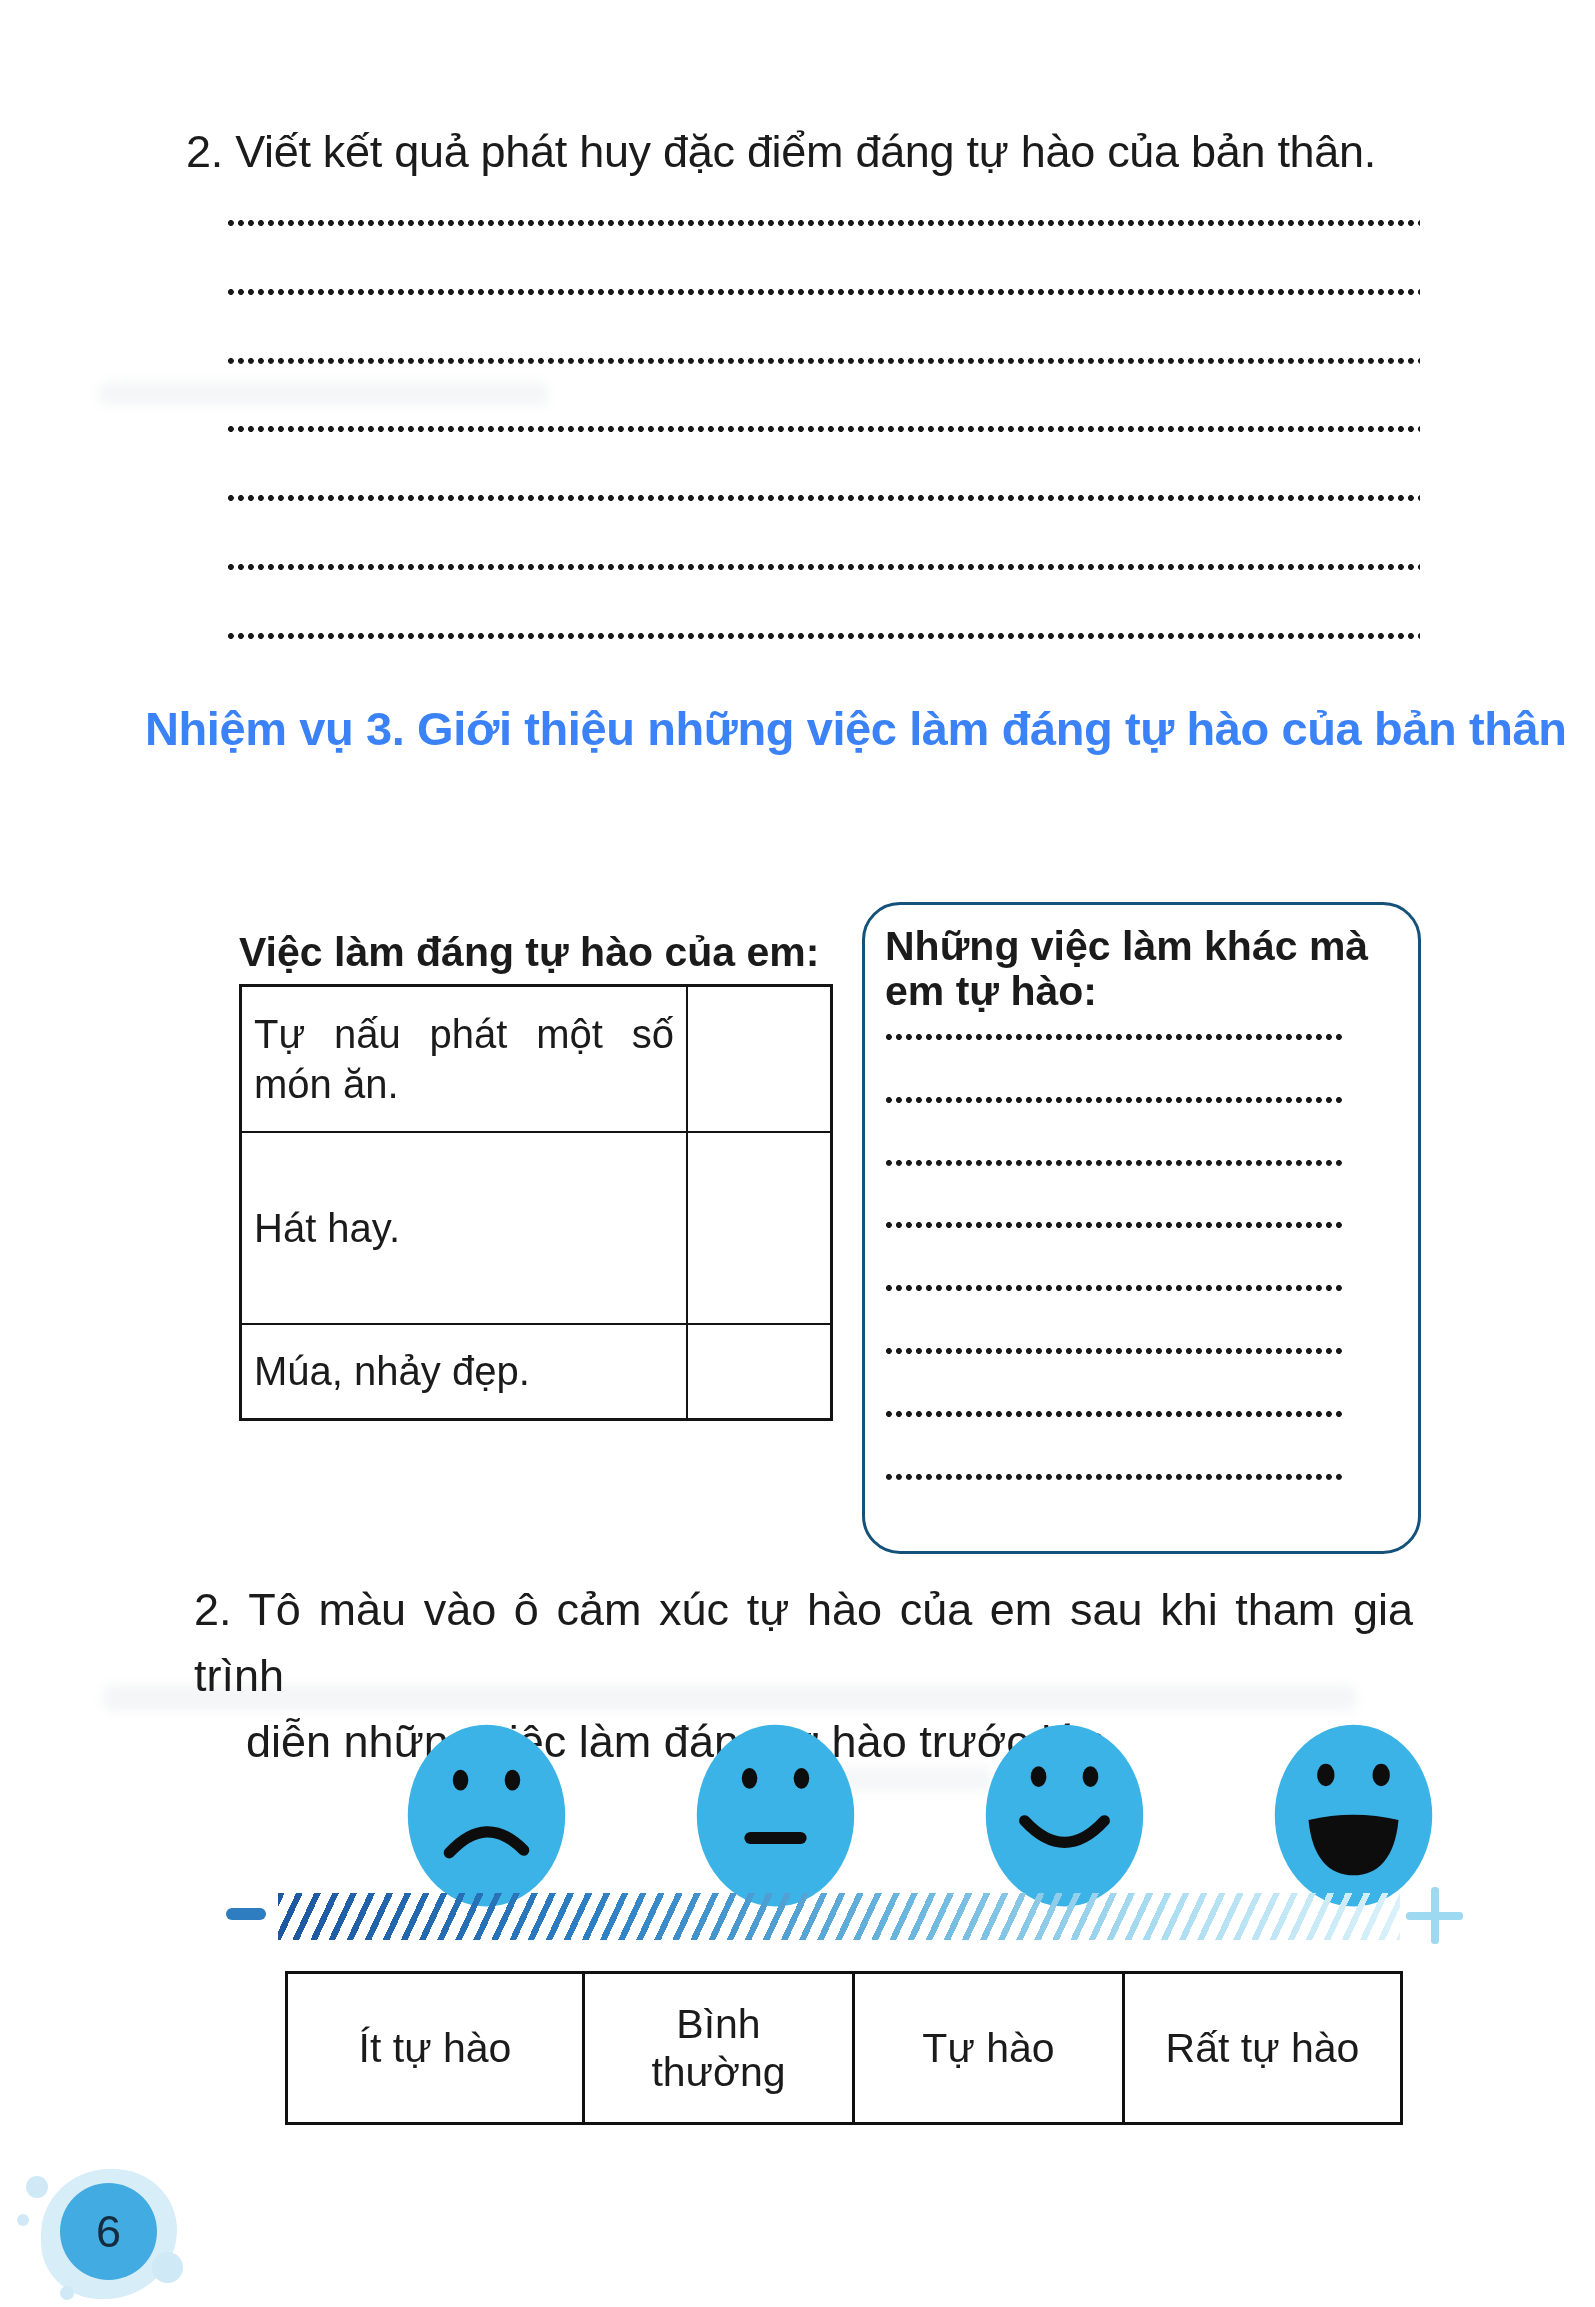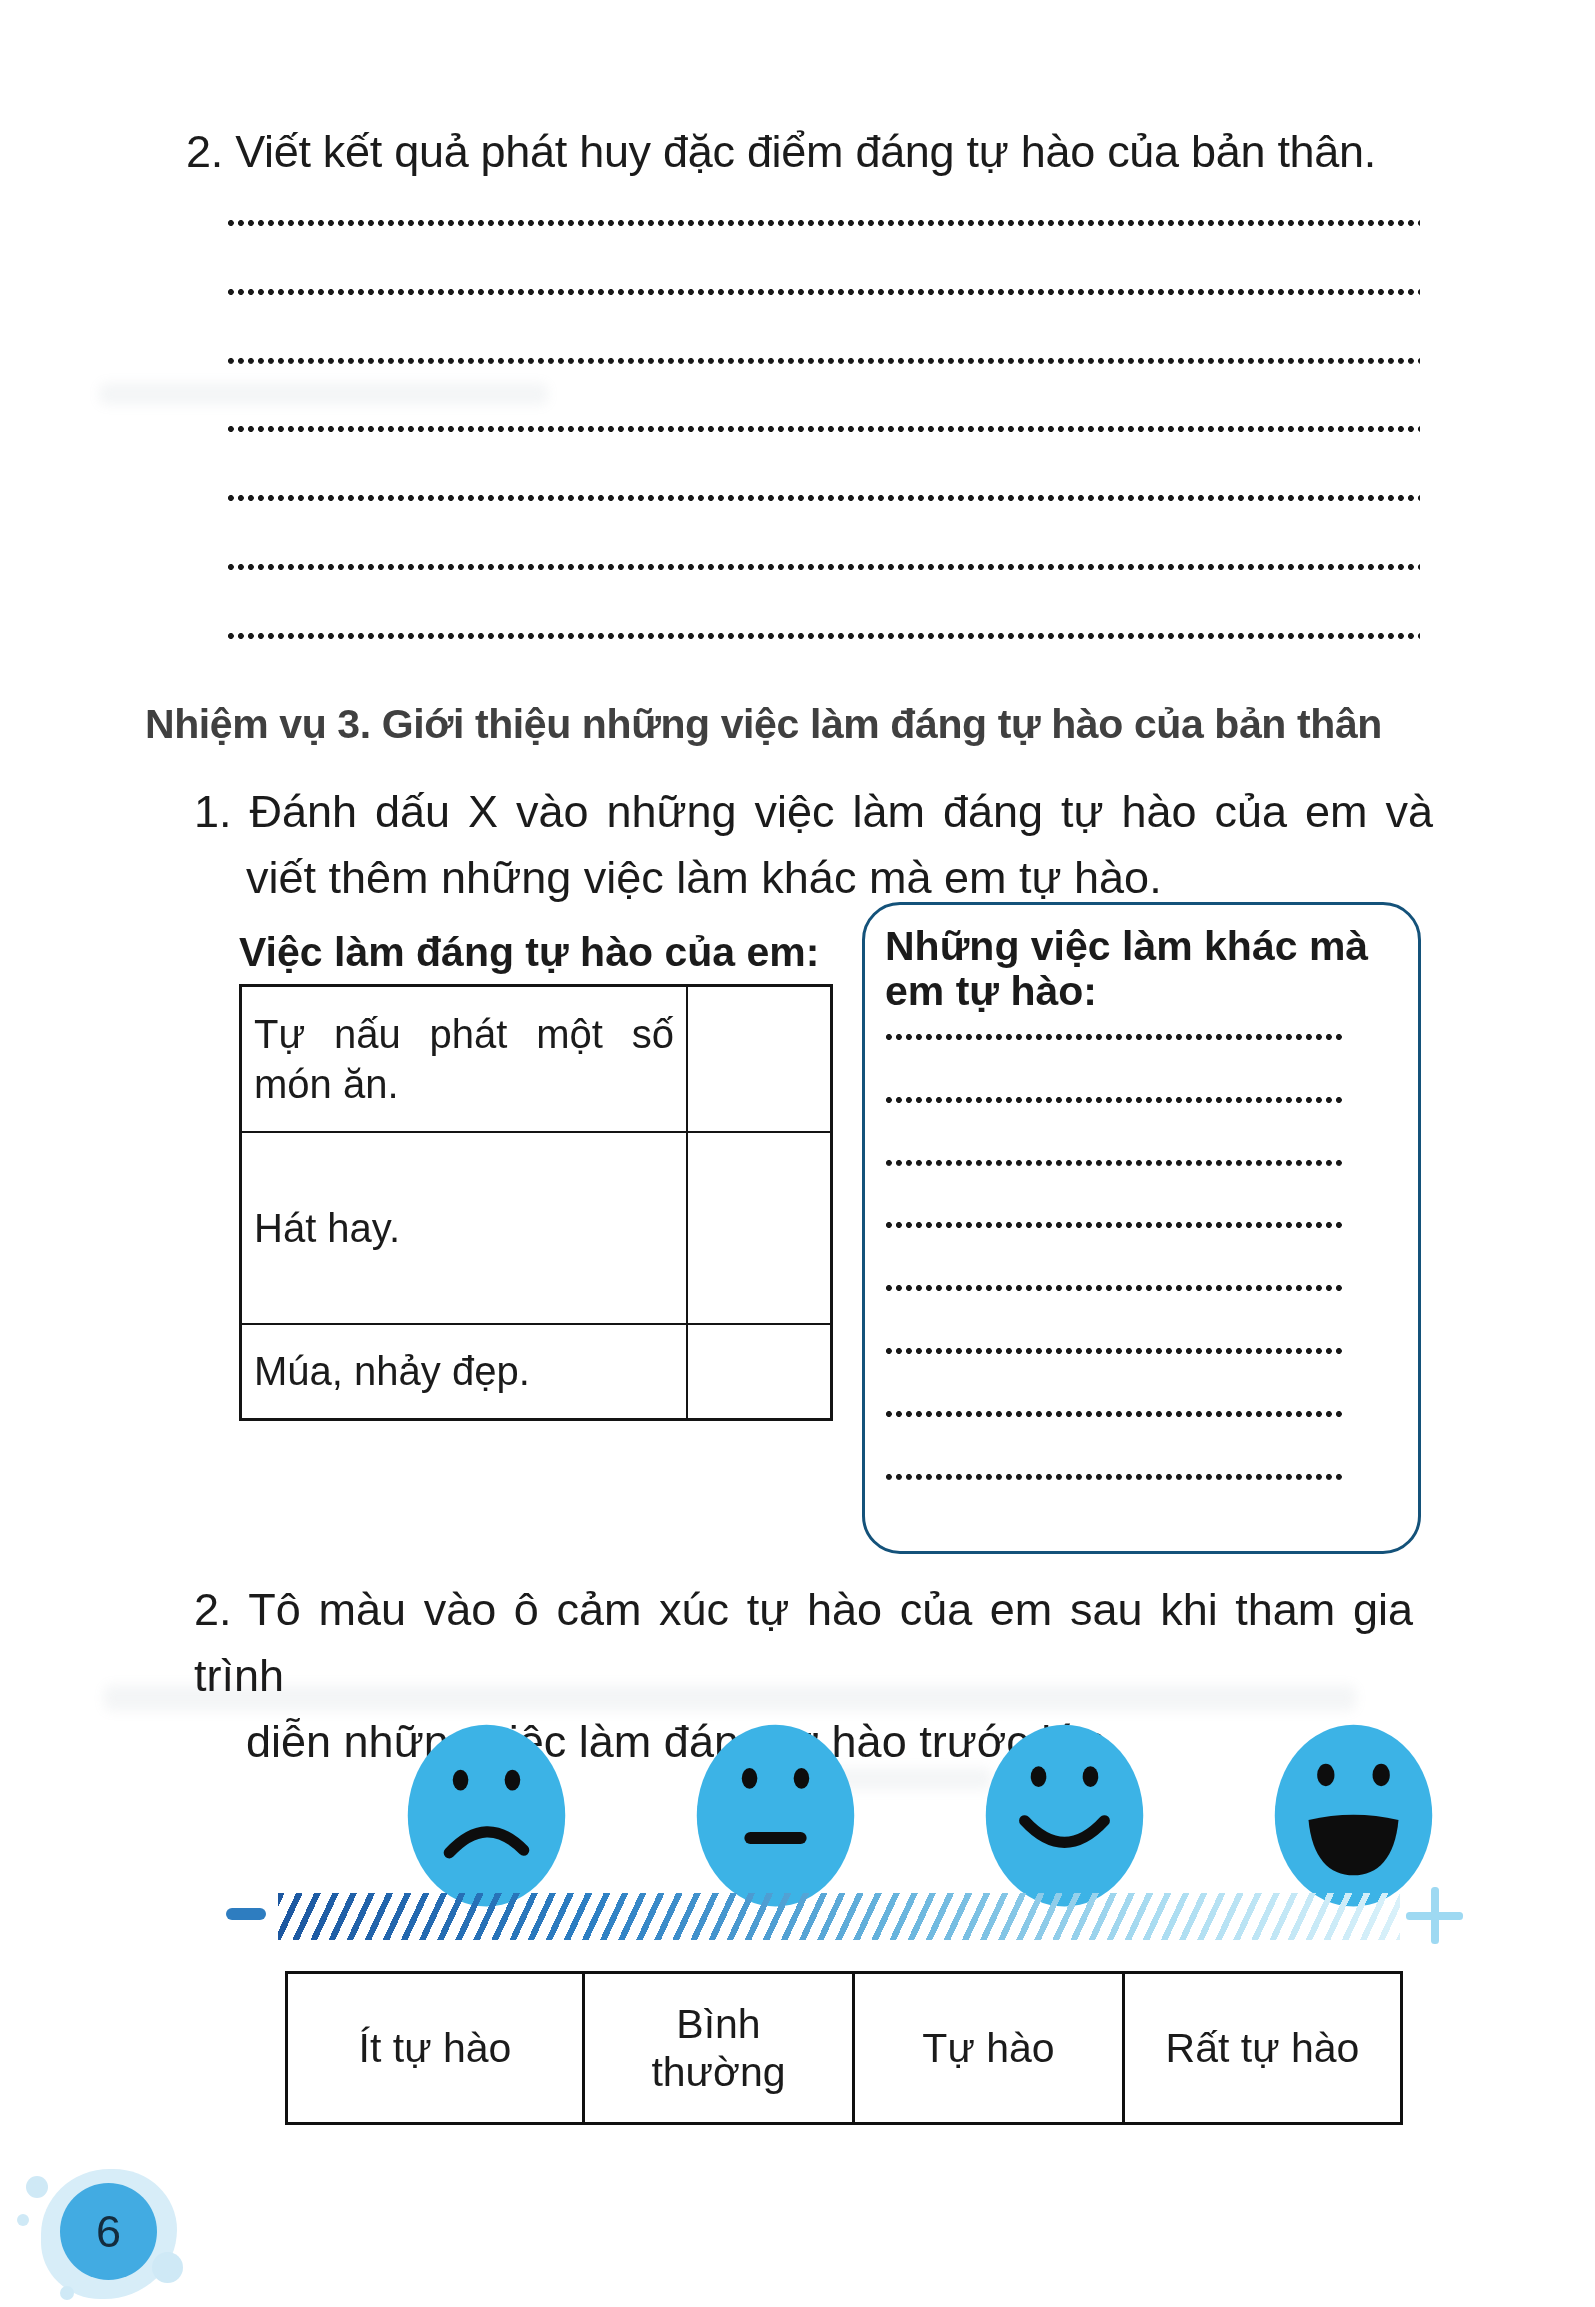--- a/index.html
+++ b/index.html
@@ -13,22 +13,22 @@
     overflow: hidden;
   }
   .abs { position: absolute; }
 
   
   .q-title {
     font-size: 45px; font-weight: 500; white-space: nowrap;
     letter-spacing: -0.3px;
   }
   .task-heading {
-    font-size: 41px; font-weight: bold; white-space: nowrap;
-    color: #404040; letter-spacing: -0.4px;
+    font-size: 47px; font-weight: bold; white-space: nowrap;
+    color: #3b82f6; letter-spacing: -0.4px;
   }
   .item-text { font-size: 45px; line-height: 66px; font-weight: 500; }
   .item-text .l1 { text-align: justify; text-align-last: justify; }
   .item-text .l2 { margin-left: 52px; }
 
   
   .dotline {
     height: 7.8px;
     background-image: radial-gradient(circle at 3.9px 3.9px, #181818 2.6px, rgba(0,0,0,0) 3.2px);
     background-size: 10px 7.8px; background-repeat: repeat-x;
@@ -115,24 +115,20 @@
   <div class="dotline"></div>
       <div class="dotline"></div>
       <div class="dotline"></div>
       <div class="dotline"></div>
       <div class="dotline"></div>
       <div class="dotline"></div>
     </div>
 
   <div class="abs task-heading" style="left:145px; top:701px;">Nhiệm vụ 3. Giới thiệu những việc làm đáng tự hào của bản thân</div>
 
-  <div class="abs item-text" style="left:194px; top:779px; width:1239px;">
-    <div class="l1">1. Đánh dấu X vào những việc làm đáng tự hào của em và</div>
-    <div class="l2">viết thêm những việc làm khác mà em tự hào.</div>
-  </div>
 
   <div class="abs tbl-title" style="left:239px; top:929px;text-align:right;">Việc làm đáng tự hào của em:</div>
 
   <table class="check abs" style="left:239px; top:984px;">
     <tbody>
         <tr>
       <td class="item">Tự nấu phát một số món ăn.</td>
       <td class="chk"></td>
     </tr>
     <tr>

